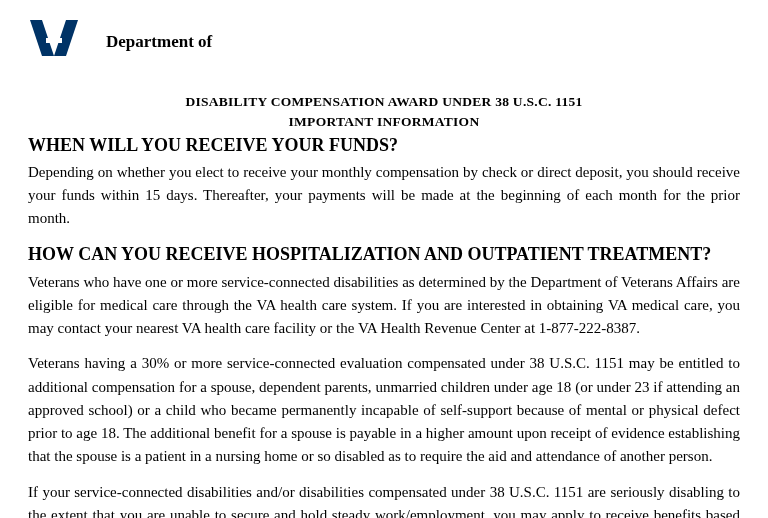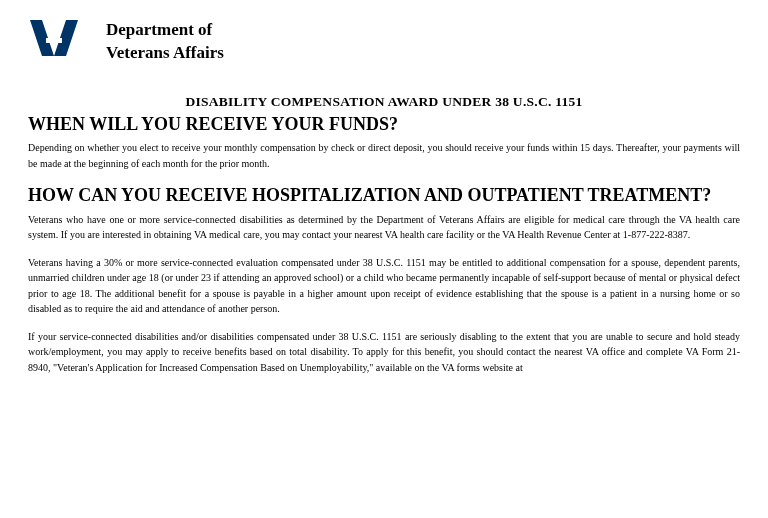--- a/index.html
+++ b/index.html
@@ -62,21 +62,21 @@
 
     .section-heading {
       font-size: 18px;
       font-weight: bold;
       text-transform: uppercase;
       margin-bottom: 3px;
       line-height: 1.4;
     }
 
     .section-body {
-      font-size: 10px;
+      font-size: 15px;
       line-height: 1.55;
       text-align: justify;
     }
   </style>
 </head>
 <body>
 
 <div class="header">
   <div class="va-logo">
     <svg class="va-logo-mark" viewBox="0 0 52 52" xmlns="http://www.w3.org/2000/svg">
@@ -85,28 +85,28 @@
 
       <polygon points="2,4 14,4 26,40 14,40" fill="#003366"></polygon>
 
       <polygon points="26,40 38,4 50,4 38,40" fill="#003366"></polygon>
 
       <rect x="18" y="22" width="16" height="5" fill="white"></rect>
     </svg>
     <div>
       <div class="va-org-name">
         <span>Department of</span><br>
-        <span>Veterans Affairs</span>
       </div>
     </div>
   </div>
 </div>
 
 <div class="page-title">
   <div class="page-title-line">DISABILITY COMPENSATION AWARD UNDER 38 U.S.C. 1151</div>
+  <div class="page-title-line">IMPORTANT INFORMATION</div>
 </div>
 
 <div>
 
   <div class="section">
     <div class="section-heading">WHEN WILL YOU RECEIVE YOUR FUNDS?</div>
     <div class="section-body">Depending on whether you elect to receive your monthly compensation by check or direct deposit, you should receive your funds within 15 days. Thereafter, your payments will be made at the beginning of each month for the prior month.</div>
   </div>
 
   <div class="section">

